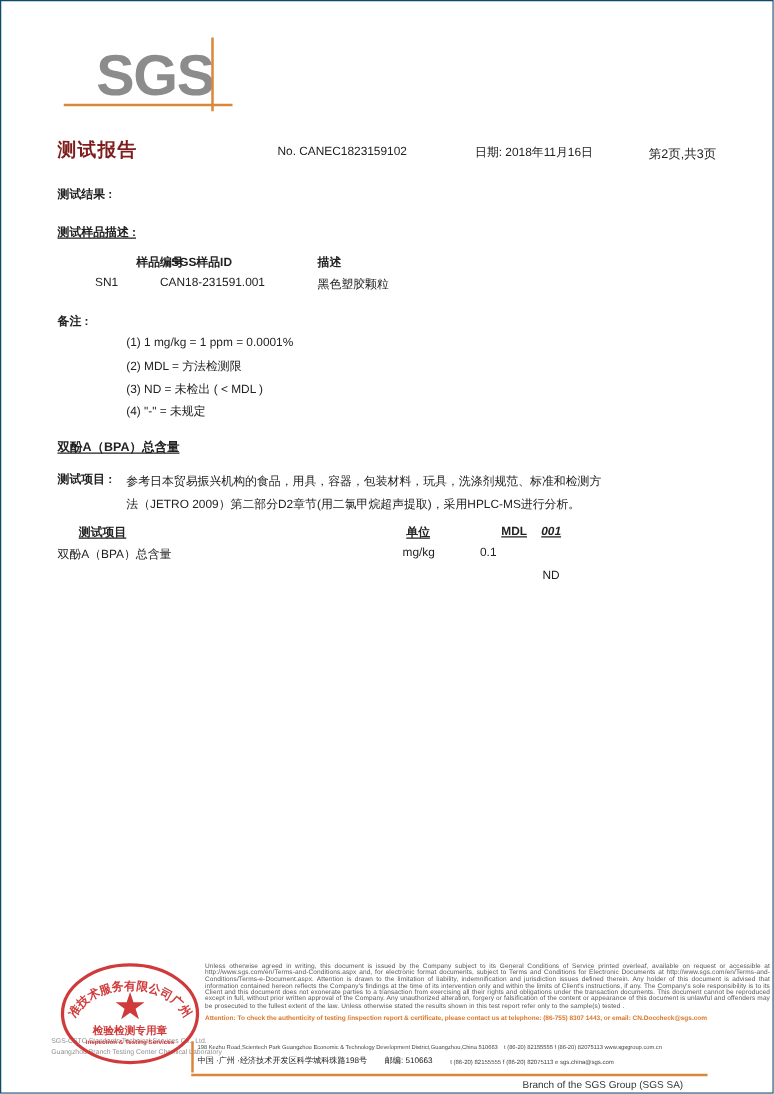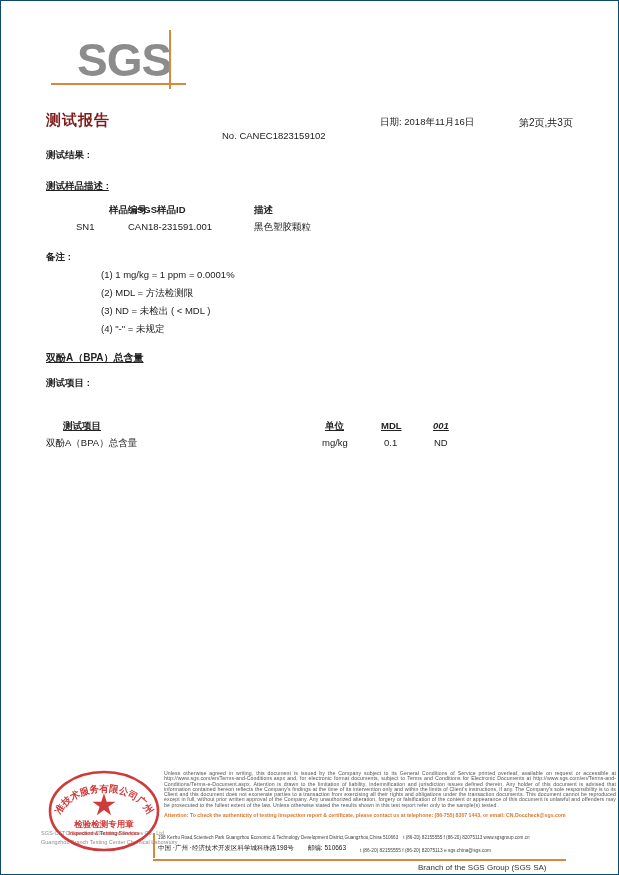--- a/index.html
+++ b/index.html
@@ -15,21 +15,21 @@
 
   
   .logo-text {
     left:76px; top:36px; font-size:46px; font-weight:bold; color:#8c8c8c;
     letter-spacing:-1px; line-height:1; font-family:"Liberation Sans",sans-serif;
   }
   .logo-hline { left:50px; top:82px; width:135px; height:2px; background:#d9873a; }
   .logo-vline { left:168px; top:29px; width:2px; height:59px; background:#d9873a; }
 
   .report-title { left:45px; top:110px; font-size:15px; font-weight:bold; color:#7f1d1d; letter-spacing:1px; }
-  .report-no   { left:221px; top:129px; font-size:9.5px; color:#222;text-align:right; }
+  .report-no   { left:221px; top:115px; font-size:9.5px; color:#222;text-align:right; }
   .report-date { left:379px; top:115px; font-size:9.5px; color:#222; }
   .report-page { left:518px; top:115px; font-size:10px; color:#222; }
 
   .zh { font-size:9.5px; color:#222; }
   .bold { font-weight:bold; }
   .ul { text-decoration:underline; }
 
   .results-label { left:45px; top:148px; }
   .sampledesc-label { left:45px; top:179px; }
 
@@ -45,26 +45,26 @@
   .note-line { left:100px; }
 
   .bpa-title { left:45px; top:350px; font-size:10px; }
   .method-label { left:45px; top:376px; }
   .method-line1 { left:100px; top:376px; width:480px; line-height:18px; }
   .method-line2 { left:100px; top:394px; width:480px; line-height:18px; }
 
   
   .rt-h1 { left:62px;  top:419px; }
   .rt-h2 { left:324px; top:419px; }
-  .rt-h3 { left:380px; top:419px; }
+  .rt-h3 { left:400px; top:419px; }
   .rt-h4 { left:432px; top:419px; font-style:italic; }
   .rt-v1 { left:45px;  top:436px; }
   .rt-v2 { left:321px; top:436px; }
   .rt-v3 { left:383px; top:436px; }
-  .rt-v4 { left:433px; top:436px; }
+  .rt-v4 { left:433px; top:454px; }
 
   
   .legal {
     left:163px; top:770px; width:452px; font-size:5.2px; line-height:5.3px;
     color:#555; text-align:justify; letter-spacing:0.1px;
   }
   .attention {
     left:163px; top:812px; width:452px; font-size:5.2px; line-height:5.4px;
     color:#d9782d; font-weight:bold;
   }
@@ -107,20 +107,22 @@
   <div class="abs zh st-v3">黑色塑胶颗粒</div>
 
   <div class="abs zh bold notes-label">备注 :</div>
   <div class="abs zh note-line" style="top:268px">(1) 1 mg/kg = 1 ppm = 0.0001%</div>
   <div class="abs zh note-line" style="top:286px">(2) MDL = 方法检测限</div>
   <div class="abs zh note-line" style="top:304px">(3) ND = 未检出 ( &lt; MDL )</div>
   <div class="abs zh note-line" style="top:322px">(4) "-" = 未规定</div>
 
   <div class="abs zh bold ul bpa-title">双酚A（BPA）总含量</div>
   <div class="abs zh bold method-label">测试项目 :</div>
+  <div class="abs zh method-line1">参考日本贸易振兴机构的食品，用具，容器，包装材料，玩具，洗涤剂规范、标准和检测方</div>
+  <div class="abs zh method-line2">法（JETRO 2009）第二部分D2章节(用二氯甲烷超声提取)，采用HPLC-MS进行分析。</div>
 
   <div class="abs zh bold ul rt-h1">测试项目</div>
   <div class="abs zh bold ul rt-h2">单位</div>
   <div class="abs zh bold ul rt-h3">MDL</div>
   <div class="abs zh bold ul rt-h4">001</div>
   <div class="abs zh rt-v1">双酚A（BPA）总含量</div>
   <div class="abs zh rt-v2">mg/kg</div>
   <div class="abs zh rt-v3">0.1</div>
   <div class="abs zh rt-v4">ND</div>
 

